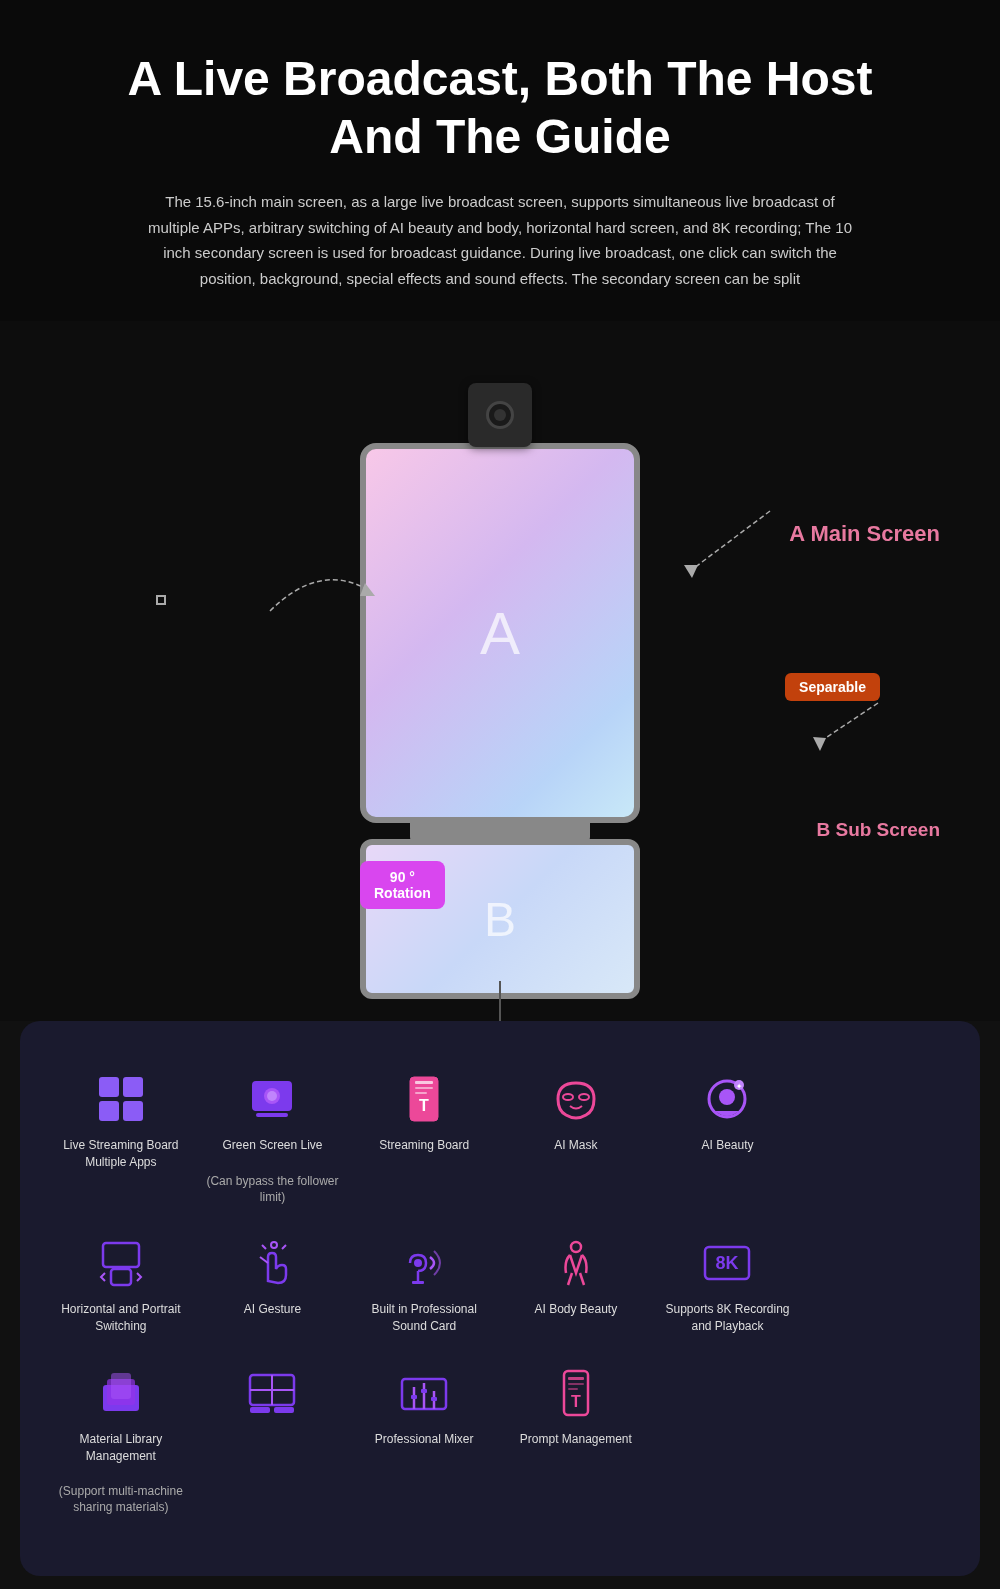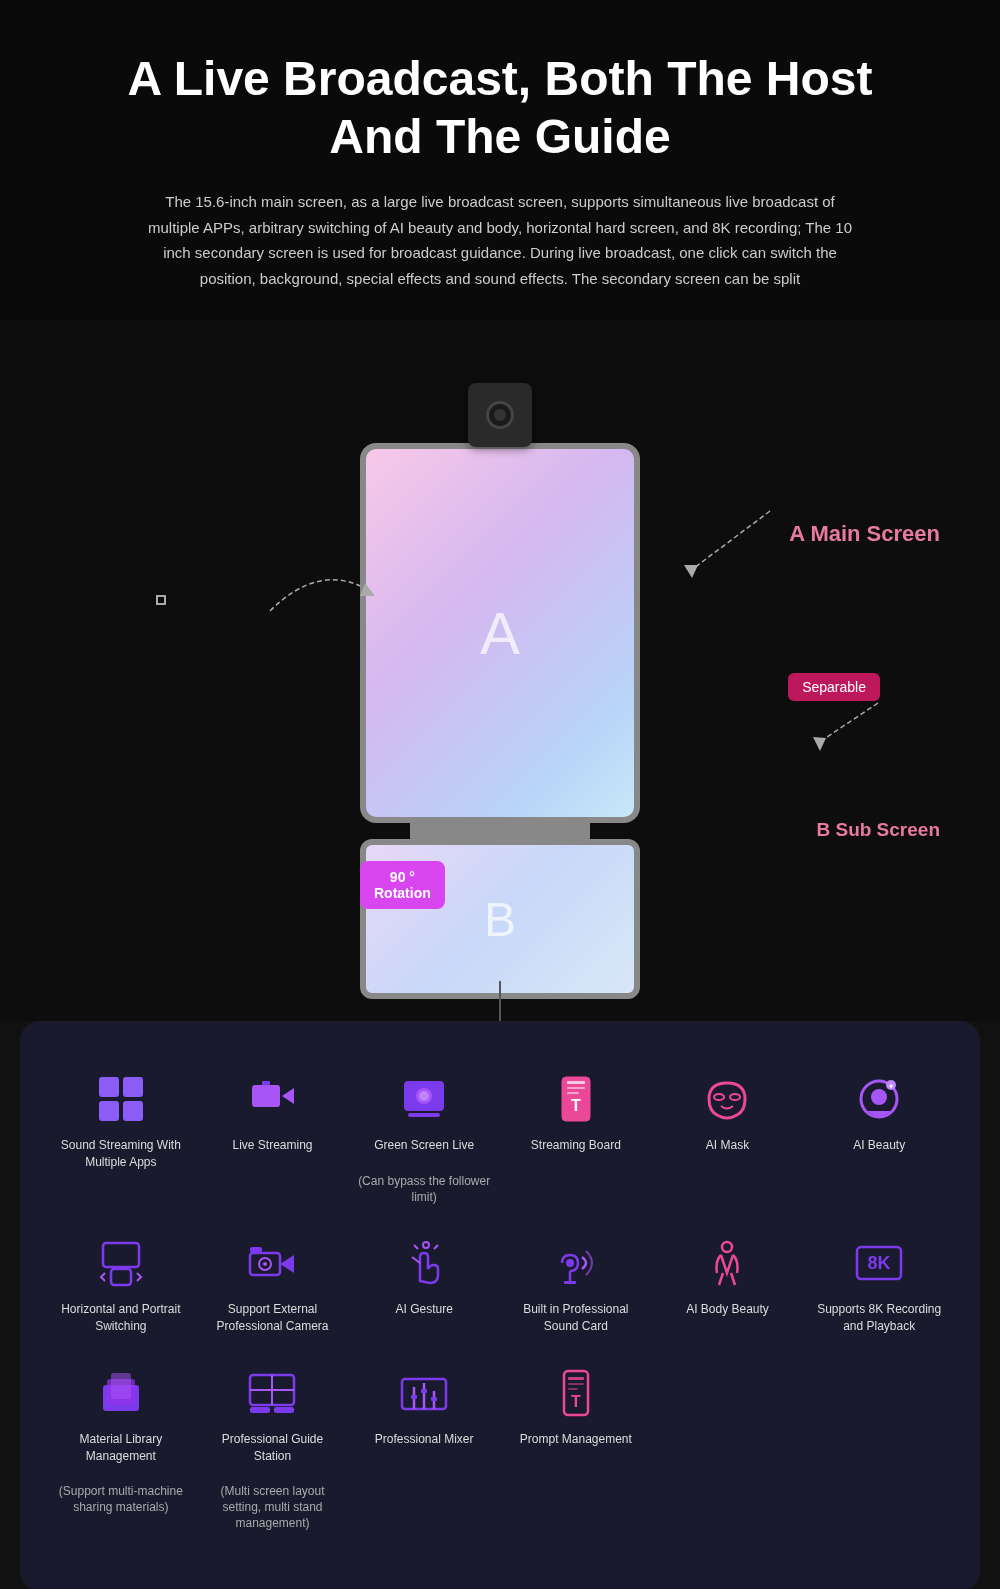--- a/index.html
+++ b/index.html
@@ -130,26 +130,26 @@
       right: 60px;
       bottom: 180px;
       color: #e879a0;
       font-size: 19px;
       font-weight: 600;
     }
     .badge-separable {
       position: absolute;
       right: 120px;
       bottom: 320px;
-      background: #be185d;
+      background: #c2410c;
       color: #fff;
       padding: 6px 14px;
       border-radius: 6px;
       font-size: 14px;
-      font-weight: 400;
+      font-weight: 700;
       margin-left: 8px;
     }
     .badge-rotation {
       position: absolute;
       left: 180px;
       top: 280px;
       background: #d946ef;
       color: #fff;
       padding: 8px 14px;
       border-radius: 8px;
@@ -277,33 +277,23 @@
 
     <div class="feature-item">
       <div class="feature-icon">
         <svg width="52" height="52" viewBox="0 0 52 52">
           <rect x="4" y="4" width="20" height="20" rx="3" fill="#8B5CF6"></rect>
           <rect x="28" y="4" width="20" height="20" rx="3" fill="#8B5CF6"></rect>
           <rect x="4" y="28" width="20" height="20" rx="3" fill="#8B5CF6"></rect>
           <rect x="28" y="28" width="20" height="20" rx="3" fill="#8B5CF6"></rect>
         </svg>
       </div>
-      <div class="feature-label">Sound Streaming With Multiple Apps</div>
-    </div>
-
-    <div class="feature-item">
-      <div class="feature-icon">
-        <svg width="52" height="52" viewBox="0 0 52 52">
-          <rect x="6" y="12" width="28" height="22" rx="3" fill="#A855F7"></rect>
-          <polygon points="36,23 48,15 48,31" fill="#A855F7"></polygon>
-          <rect x="16" y="8" width="8" height="4" rx="1" fill="#7C3AED"></rect>
-        </svg>
-      </div>
-      <div class="feature-label">Live Streaming</div>
-    </div>
+      <div class="feature-label">Live Streaming Board Multiple Apps</div>
+    </div>
+
 
     <div class="feature-item">
       <div class="feature-icon">
         <svg width="52" height="52" viewBox="0 0 52 52">
           <rect x="6" y="8" width="40" height="30" rx="4" fill="#7C3AED"></rect>
           <circle cx="26" cy="23" r="8" fill="#A855F7"></circle>
           <circle cx="26" cy="23" r="5" fill="#C084FC"></circle>
           <rect x="10" y="40" width="32" height="4" rx="2" fill="#7C3AED"></rect>
         </svg>
       </div>
@@ -359,32 +349,20 @@
         <svg width="52" height="52" viewBox="0 0 52 52">
           <rect x="8" y="6" width="36" height="24" rx="3" fill="none" stroke="#7C3AED" stroke-width="2.5"></rect>
           <rect x="16" y="30" width="20" height="16" rx="3" fill="none" stroke="#7C3AED" stroke-width="2.5" transform="translate(0,2)"></rect>
           <path d="M 10 44 L 6 40 L 10 36" fill="none" stroke="#A855F7" stroke-width="2"></path>
           <path d="M 42 44 L 46 40 L 42 36" fill="none" stroke="#A855F7" stroke-width="2"></path>
         </svg>
       </div>
       <div class="feature-label">Horizontal and Portrait Switching</div>
     </div>
 
-    <div class="feature-item">
-      <div class="feature-icon">
-        <svg width="52" height="52" viewBox="0 0 52 52">
-          <rect x="4" y="16" width="30" height="22" rx="3" fill="none" stroke="#7C3AED" stroke-width="2.5"></rect>
-          <polygon points="34,27 48,18 48,36" fill="#7C3AED"></polygon>
-          <circle cx="19" cy="27" r="6" fill="none" stroke="#A855F7" stroke-width="2"></circle>
-          <circle cx="19" cy="27" r="2" fill="#A855F7"></circle>
-          <rect x="4" y="10" width="12" height="6" rx="2" fill="#7C3AED"></rect>
-        </svg>
-      </div>
-      <div class="feature-label">Support External Professional Camera</div>
-    </div>
 
     <div class="feature-item">
       <div class="feature-icon">
         <svg width="52" height="52" viewBox="0 0 52 52">
           <path d="M 22 44 L 22 20 Q 22 16 26 16 Q 30 16 30 20 L 30 32 Q 32 28 36 28 Q 40 28 40 32 L 40 38 Q 40 46 32 46 Z" fill="none" stroke="#7C3AED" stroke-width="2.5"></path>
           <line x1="22" y1="26" x2="14" y2="20" stroke="#A855F7" stroke-width="2"></line>
           <circle cx="28" cy="8" r="3" fill="none" stroke="#A855F7" stroke-width="2"></circle>
           <path d="M 36 12 L 40 8 M 20 12 L 16 8" stroke="#A855F7" stroke-width="2"></path>
         </svg>
       </div>
@@ -448,24 +426,20 @@
 
     <div class="feature-item">
       <div class="feature-icon">
         <svg width="52" height="52" viewBox="0 0 52 52">
           <rect x="4" y="8" width="44" height="30" rx="3" fill="none" stroke="#7C3AED" stroke-width="2.5"></rect>
           <line x1="26" y1="8" x2="26" y2="38" stroke="#A855F7" stroke-width="2"></line>
           <line x1="4" y1="23" x2="48" y2="23" stroke="#A855F7" stroke-width="2"></line>
           <rect x="4" y="40" width="20" height="6" rx="2" fill="#7C3AED"></rect>
           <rect x="28" y="40" width="20" height="6" rx="2" fill="#7C3AED"></rect>
         </svg>
-      </div>
-      <div class="feature-label">
-        <div>Professional Guide Station</div>
-        <div class="feature-sublabel">(Multi screen layout setting, multi stand management)</div>
       </div>
     </div>
 
     <div class="feature-item">
       <div class="feature-icon">
         <svg width="52" height="52" viewBox="0 0 52 52">
           <rect x="4" y="12" width="44" height="30" rx="3" fill="none" stroke="#7C3AED" stroke-width="2.5"></rect>
           <line x1="16" y1="42" x2="16" y2="20" stroke="#A855F7" stroke-width="2.5"></line>
           <line x1="26" y1="42" x2="26" y2="16" stroke="#A855F7" stroke-width="2.5"></line>
           <line x1="36" y1="42" x2="36" y2="24" stroke="#A855F7" stroke-width="2.5"></line>

